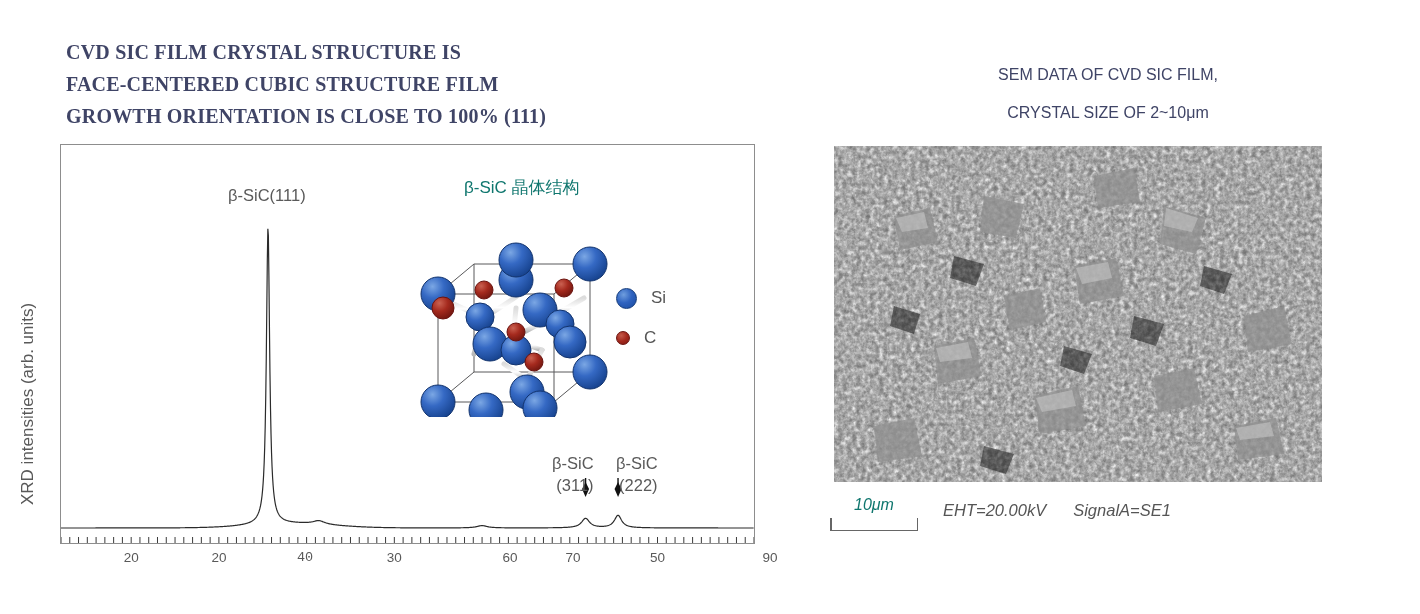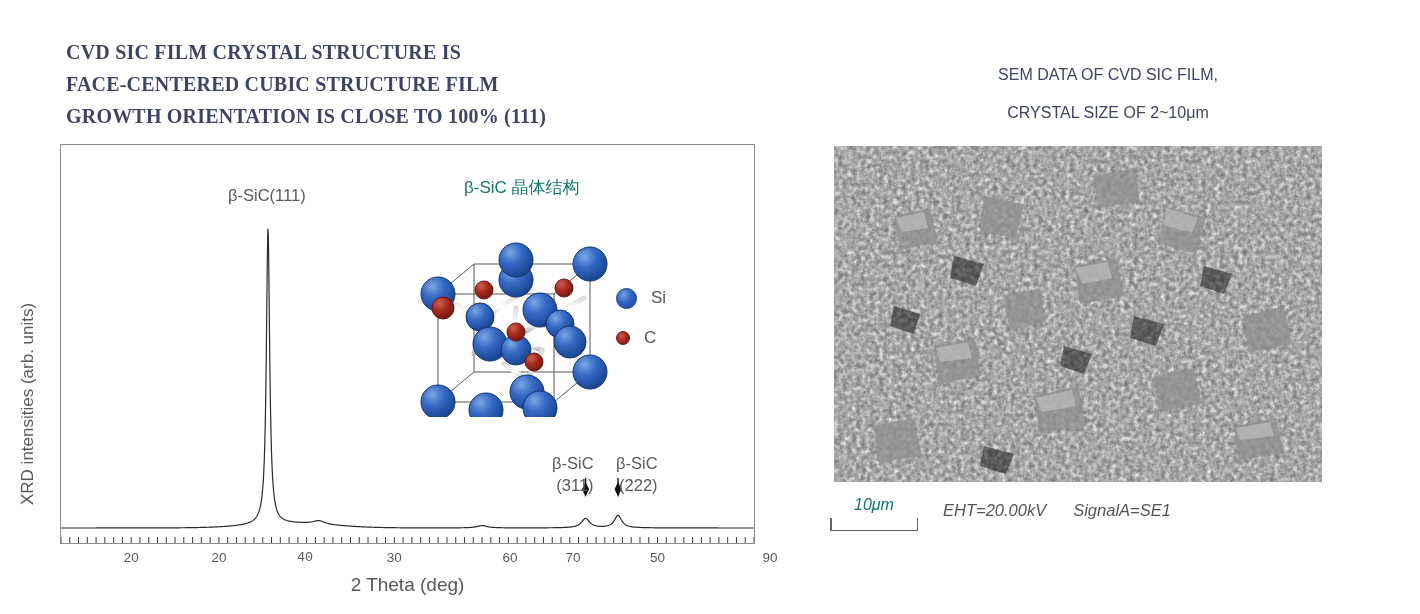--- a/index.html
+++ b/index.html
@@ -283,21 +283,20 @@
           <line x1="524.5746835443038" x2="524.5746835443038" y1="333" y2="345" stroke="#111" stroke-width="1.4"></line>
           <path d="M 524.5746835443038 352 L 521.0746835443038 344 L 524.5746835443038 337 L 528.0746835443038 344 Z" fill="#111"></path>
         </g>
         <g>
           <line x1="557.0316455696202" x2="557.0316455696202" y1="333" y2="345" stroke="#111" stroke-width="1.4"></line>
           <path d="M 557.0316455696202 352 L 553.5316455696202 344 L 557.0316455696202 337 L 560.5316455696202 344 Z" fill="#111"></path>
         </g>
       </svg>
   </div>
 
-  <div id="x-axis-label">2  Theta (deg)</div>
 
   <div class="peak-label" id="peak-label-111">β-SiC(111)</div>
   <div class="peak-label" id="peak-label-311">β-SiC
 (311)</div>
   <div class="peak-label" id="peak-label-222">β-SiC
 (222)</div>
 
   <div id="crystal-caption">β-SiC 晶体结构</div>
 
   <svg id="crystal-fig" viewBox="0 0 225 195">

